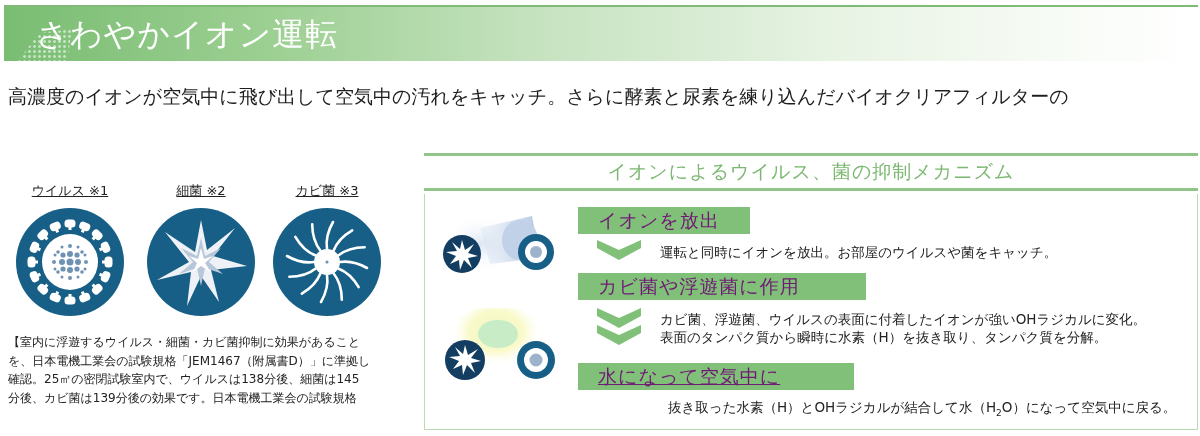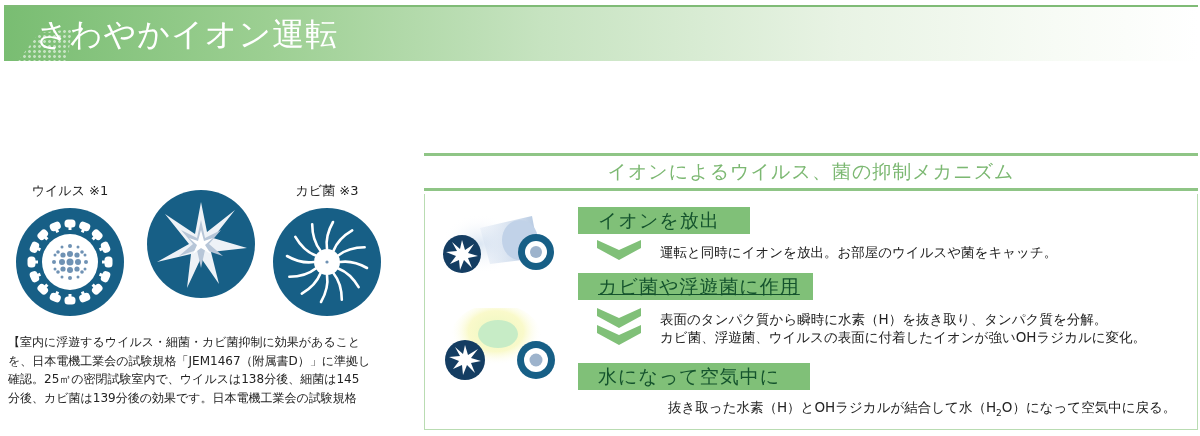--- a/index.html
+++ b/index.html
@@ -23,47 +23,48 @@
     position: absolute; left: 32px; top: 6px;
     font-size: 32px; color: #ffffff; letter-spacing: 1px; font-weight: normal;
   }
 
   
   .intro { position: absolute; left: 8px; top: 80px; font-size: 19px; line-height: 33px; color: #1e1e1e; }
   .intro sup { font-size: 10px; vertical-align: 9px; }
 
   
   .microbe { position: absolute; top: 182px; width: 130px; text-align: center; }
-  .microbe-label { font-size: 13px; color: #222; display: block; height: 18px; }
+  .microbe-label { font-size: 13px; color: #222; display: block; height: 18px; text-decoration: underline; }
   .microbe-circle { width: 108px; height: 108px; margin: 8px auto 0; border-radius: 50%; background: #175f86; position: relative; }
   .microbe-circle svg { position: absolute; left: 0; top: 0; }
 
   .note { position: absolute; left: 8px; top: 333px; width: 400px; font-size: 12px; line-height: 18.5px; color: #222; }
 
   
   .mech-rule { position: absolute; left: 424px; width: 774px; height: 3px; background: #8fc586; }
   .mech-title { position: absolute; left: 424px; top: 159px; width: 774px; text-align: center; font-size: 19px; color: #7cb872; letter-spacing: 1px; }
   .mech-box { position: absolute; left: 424px; top: 194px; width: 774px; height: 236px; border: 1px solid #b9dcb2; border-top: none; }
 
-  .step-bar { position: absolute; left: 578px; height: 27px; background: #80c078; color: #14532d; font-size: 19px; line-height: 27px; padding-left: 20px; letter-spacing: 1px; }
+  .step-bar { position: absolute; left: 578px; height: 27px; background: #80c078; color: #701a75; font-size: 19px; line-height: 27px; padding-left: 20px; letter-spacing: 1px; }
   .step-text { position: absolute; left: 660px; font-size: 13.5px; color: #222; line-height: 18px; }
   .step-text sub { font-size: 9px; }
   .chevron { position: absolute; left: 597px; width: 44px; height: 20px; }
 
   .ion-visual { position: absolute; }
 </style>
 </head>
 <body>
 
 <div class="header">
   <div class="header-deco"></div>
   <h1 class="header-title">さわやかイオン運転</h1>
 </div>
 
 <div class="intro">
+  <div>高濃度のイオンが空気中に飛び出して空気中の汚れをキャッチ。さらに酵素と尿素を練り込んだバイオクリアフィルターの</div>
 </div>
 
 <div class="microbe" style="left:5px;">
   <span class="microbe-label">ウイルス ※1</span>
   <div class="microbe-circle">
     <svg width="108" height="108" viewBox="0 0 108 108">
       <g fill="#ffffff">
         <circle cx="54" cy="54" r="28"></circle>
       </g>
       <g stroke="#ffffff" stroke-width="3" fill="#ffffff">
@@ -112,20 +113,21 @@
         <circle cx="39" cy="47" r="1.5"></circle>
           <circle cx="69" cy="47" r="1.5"></circle>
           <circle cx="39" cy="61" r="1.5"></circle>
           <circle cx="69" cy="61" r="1.5"></circle>
       </g>
     </svg>
   </div>
 </div>
 
 <div class="microbe" style="left:136px;">
+  <span class="microbe-label">細菌 ※2</span>
   <div class="microbe-circle">
     <svg width="108" height="108" viewBox="0 0 108 108">
       <polygon fill="#eef2f7" points="54,12 60,42 88,20 66,48 100,58 64,62 72,94 54,68 40,98 44,64 10,72 42,54 18,24 48,44"></polygon>
       <polygon fill="#b7c6d8" points="54,30 58,48 74,40 62,54 76,66 58,60 54,78 50,60 32,66 46,54 34,40 50,48"></polygon>
       <polygon fill="#ffffff" points="54,40 57,51 66,48 58,55 64,64 54,58 46,64 50,55 42,48 51,51"></polygon>
     </svg>
   </div>
 </div>
 
 <div class="microbe" style="left:262px;">
@@ -205,26 +207,26 @@
     <circle cx="96" cy="52" r="6.5" fill="#9db3cc"></circle>
   </svg>
 </div>
 
 <div class="step-bar" style="top:207px; width:172px;">イオンを放出</div>
 <svg class="chevron" style="top:240px;" viewBox="0 0 44 20">
   <polygon points="0,0 22,10 44,0 44,8 22,20 0,8" fill="#80c078"></polygon>
 </svg>
 <div class="step-text" style="top:243px;">運転と同時にイオンを放出。お部屋のウイルスや菌をキャッチ。</div>
 
-<div class="step-bar" style="top:273px; width:235px;text-decoration:underline;">カビ菌や浮遊菌に作用</div>
+<div class="step-bar" style="top:273px; width:288px;">カビ菌や浮遊菌に作用</div>
 <svg class="chevron" style="top:308px;" viewBox="0 0 44 20">
   <polygon points="0,0 22,10 44,0 44,8 22,20 0,8" fill="#80c078"></polygon>
 </svg>
 <svg class="chevron" style="top:325px;" viewBox="0 0 44 20">
   <polygon points="0,0 22,10 44,0 44,8 22,20 0,8" fill="#80c078"></polygon>
 </svg>
 <div class="step-text" style="top:310px;">
+  <div>カビ菌、浮遊菌、ウイルスの表面に付着したイオンが強いOHラジカルに変化。</div>
   <div>表面のタンパク質から瞬時に水素（H）を抜き取り、タンパク質を分解。</div>
-  <div>カビ菌、浮遊菌、ウイルスの表面に付着したイオンが強いOHラジカルに変化。</div>
-</div>
-
-<div class="step-bar" style="top:363px; width:232px;">水になって空気中に</div>
+</div>
+
+<div class="step-bar" style="top:363px; width:276px;text-decoration:underline;">水になって空気中に</div>
 <div class="step-text" style="top:398px; left:668px;"><span>抜き取った水素（H）とOHラジカルが結合して水（H</span><sub>2</sub><span>O）になって空気中に戻る。</span></div>
 
 </body></html>

